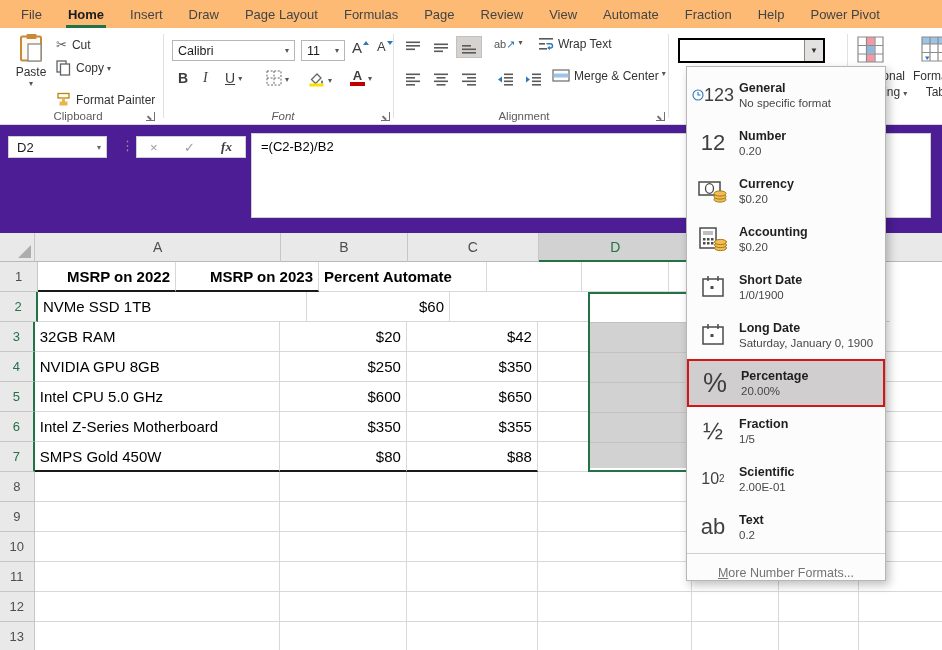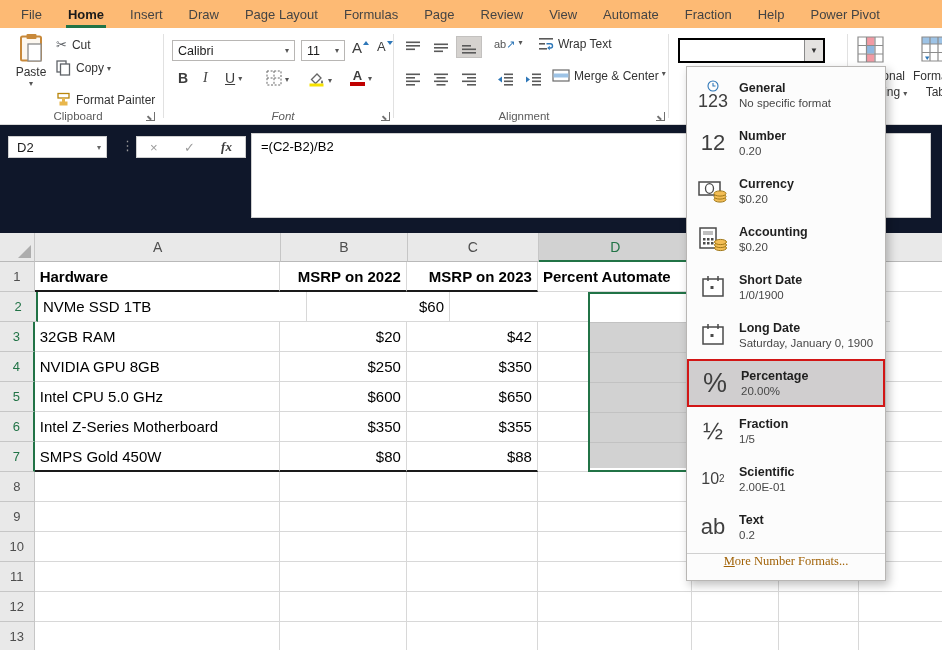--- a/index.html
+++ b/index.html
@@ -52,21 +52,21 @@
 
   
   .numfmt{position:absolute;left:678px;top:10px;width:147px;height:25px;border:2px solid #000;background:#fff;display:flex;z-index:20;}
   .nf-val{flex:1;font-size:12px;padding:2px 4px;}
   .nf-btn{width:19px;background:#e4e2e0;border-left:1px solid #8a8a8a;display:flex;align-items:center;justify-content:center;font-size:8px;color:#333;}
 
   
   .stylbl{position:absolute;font-size:12px;color:#333;text-align:center;line-height:16px;white-space:nowrap;}
 
   
-  .fstrip{position:absolute;left:0;top:125px;width:942px;height:108px;background:#0f172a;}
+  .fstrip{position:absolute;left:0;top:125px;width:942px;height:108px;background:#4c1d95;}
   .namebox{position:absolute;left:8px;top:11px;width:99px;height:22px;background:#fff;border:1px solid #cfcfcf;display:flex;align-items:center;font-size:13px;padding-left:8px;color:#1a1a1a;}
   .namebox .chev{margin-left:auto;margin-right:5px;color:#666;}
   .vdots{position:absolute;left:121px;top:13px;color:#9a9a9a;font-size:13px;}
   .fxbox{position:absolute;left:136px;top:11px;width:110px;height:22px;background:#fff;border:1px solid #cfcfcf;display:flex;align-items:center;justify-content:space-around;font-size:13px;color:#9b9b9b;}
   .fxbox .fx{font-family:"Liberation Serif",serif;font-style:italic;color:#3c3c3c;font-weight:600;}
   .fml{position:absolute;left:251px;top:8px;width:680px;height:85px;background:#fff;border:1px solid #cfcfcf;font-size:13px;padding:5px 9px;color:#000;}
 
   
   .sheet{position:absolute;left:0;top:233px;width:942px;height:417px;background:#fff;}
   .hr{display:flex;height:29px;}
@@ -94,24 +94,24 @@
   .dd-item{height:48px;display:flex;align-items:center;}
   .dd-item.hl{background:#d0cecf;border:2px solid #d21616;}
   .dd-ic{width:52px;display:flex;align-items:center;justify-content:center;color:#3f3f3f;flex-shrink:0;}
   .dd-tx{display:flex;flex-direction:column;justify-content:center;min-width:0;}
   .dd-tx b{font-size:12.5px;color:#1f1f1f;line-height:15px;}
   .dd-tx i{font-style:normal;font-size:11.5px;color:#474747;line-height:14px;white-space:nowrap;}
   .ic-txt{font-size:22px;color:#3f3f3f;line-height:22px;}
   .ic-pct{font-size:27px;font-weight:300;}
   .ic-sci{font-size:16px;}
   .ic-sci sup{font-size:10px;}
-  .ic-gen{display:flex;flex-direction:column;line-height:10px;}
+  .ic-gen{display:flex;flex-direction:row;line-height:10px;}
   .ic-gen .g123{font-size:18px;line-height:18px;color:#3f3f3f;}
   .ddsep{border-top:1px solid #d0d0d0;margin-top:2px;}
-  .ddfoot{height:26px;display:flex;align-items:flex-start;justify-content:center;font-size:12.5px;color:#a16207;font-family:Liberation Serif, serif;}
+  .ddfoot{height:26px;display:flex;align-items:flex-end;justify-content:center;font-size:12.5px;color:#737373;}
   .accel{text-decoration:underline;}
 </style>
 </head>
 <body>
 
 <div class="tabs">
   <div class="tab">File</div>
   <div class="tab active">Home</div>
   <div class="tab">Insert</div>
   <div class="tab">Draw</div>
@@ -361,21 +361,20 @@
     <div class="hc wb">B</div>
     <div class="hc wc">C</div>
     <div class="hc wd sel">D</div>
     <div class="hc we">E</div>
     <div class="hc wf">F</div>
     <div class="hc wg"></div>
   </div>
 
   <div class="row">
     <div class="rh">1</div>
-    <div class="cl wa bold blk">Hardware</div>
     <div class="cl wb bold rt blk">MSRP on 2022</div>
     <div class="cl wc bold rt blk">MSRP on 2023</div>
     <div class="cl wd bold">Percent Automate</div>
     <div class="cl we"></div>
     <div class="cl wf"></div>
     <div class="cl wg"></div>
   </div>
   <div class="row">
     <div class="rh sel">2</div>
     <div class="cl wa">NVMe SSD 1TB</div>

